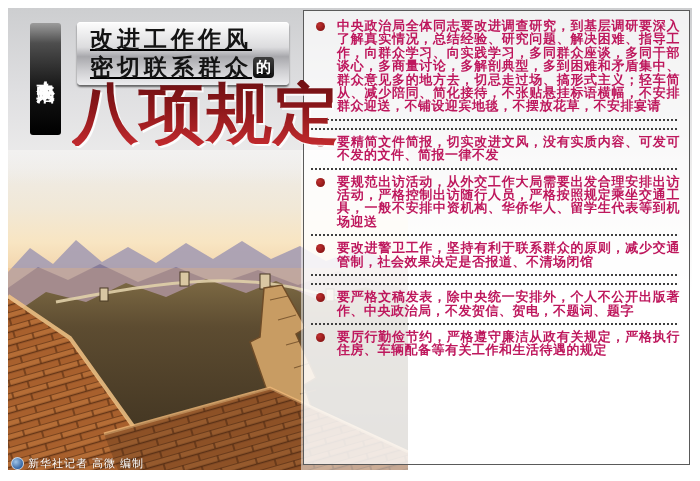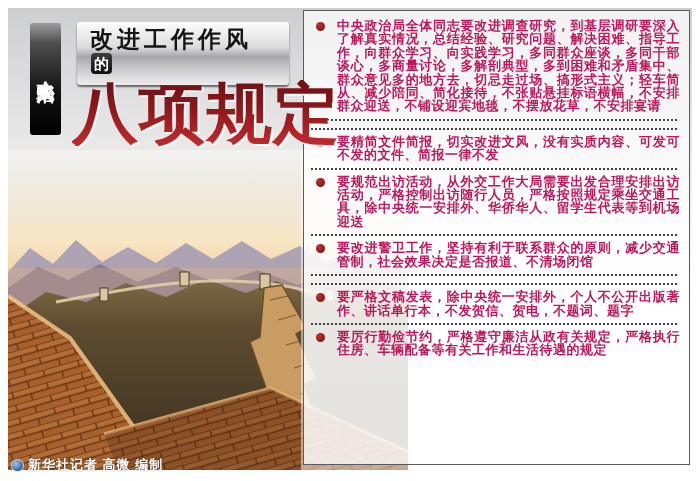--- a/index.html
+++ b/index.html
@@ -22,37 +22,37 @@
   .sep{border-top:2px dotted #3f3f3f;margin:4px 7px 3px 7px;height:0;}
   
   .vbar{position:absolute;left:30px;top:23px;width:31px;height:112px;z-index:3;
         background:linear-gradient(180deg,#9c9c9c 0%,#4e4e4e 18%,#141414 60%,#000 100%);
         border-radius:3px;display:flex;align-items:center;justify-content:center;
         writing-mode:vertical-rl;text-orientation:upright;
         color:#fff;font-weight:bold;font-size:18px;letter-spacing:1px;}
   .plaque{position:absolute;left:77px;top:22px;width:212px;height:63px;z-index:3;
           background:linear-gradient(180deg,#fdfdfd 0%,#dcdcde 40%,#a8a8ac 55%,#cfcfd2 78%,#ededef 100%);
           border-radius:4px;box-shadow:0 2px 2px rgba(0,0,0,0.55), inset 0 1px 0 #fff;
-          padding:3px 0 4px 13px;box-sizing:border-box;}
+          padding:3px 0 4px 13px;box-sizing:border-box;text-decoration:underline;}
   .plaque-line{color:#141414;font-weight:bold;font-size:23px;line-height:28px;letter-spacing:4px;
                display:flex;align-items:center;}
   .de-box{display:inline-flex;align-items:center;justify-content:center;width:21px;height:21px;
           margin-left:1px;border-radius:4px;letter-spacing:0;
           background:linear-gradient(180deg,#3e3e3e,#0d0d0d);color:#fff;font-size:15px;font-weight:bold;}
   .big-title{position:absolute;left:72px;top:80px;z-index:3;
              font-size:66px;font-weight:bold;letter-spacing:1px;line-height:66px;
              background:linear-gradient(180deg,#6f1013 0%,#8e181b 45%,#c22a2e 100%);
              -webkit-background-clip:text;background-clip:text;color:transparent;
              filter:drop-shadow(2px 2px 0 rgba(255,255,255,0.85));}
   
   .credit{position:absolute;left:11px;top:456px;z-index:3;display:flex;align-items:center;gap:4px;}
   .credit-logo{width:11px;height:11px;border-radius:50%;
                background:radial-gradient(circle at 35% 35%,#9fc4e8,#2f5f9e 75%);
                border:1px solid rgba(255,255,255,0.7);}
-  .credit-text{color:#ffffff;font-size:13px;letter-spacing:1px;text-shadow:0 0 2px rgba(0,0,0,0.5);font-weight:bold;}
+  .credit-text{color:#ffffff;font-size:11px;letter-spacing:1px;text-shadow:0 0 2px rgba(0,0,0,0.5);}
 </style>
 </head>
 <body>
 
 <div class="bg"></div>
 
 <div class="photo">
   <svg viewBox="0 0 400 320" preserveAspectRatio="none">
     <defs>
       <linearGradient id="sky" x1="0" y1="0" x2="0" y2="1">
@@ -122,50 +122,51 @@
     <div class="bullet-col">
         <div class="bullet"></div>
       </div>
     <div class="reg-text">要精简文件简报，切实改进文风，没有实质内容、可发可不发的文件、简报一律不发</div>
   </div>
   <div class="sep"></div>
   <div class="reg-item">
     <div class="bullet-col">
         <div class="bullet"></div>
       </div>
-    <div class="reg-text">要规范出访活动，从外交工作大局需要出发合理安排出访活动，严格控制出访随行人员，严格按照规定乘坐交通工具，除中央统一安排外、华侨华人、留学生代表等到机场迎送</div>
+    <div class="reg-text">要规范出访活动，从外交工作大局需要出发合理安排出访活动，严格控制出访随行人员，严格按照规定乘坐交通工具，一般不安排中资机构、华侨华人、留学生代表等到机场迎送</div>
   </div>
   <div class="sep"></div>
   <div class="reg-item">
     <div class="bullet-col">
         <div class="bullet"></div>
       </div>
     <div class="reg-text">要改进警卫工作，坚持有利于联系群众的原则，减少交通管制，社会效果决定是否报道、不清场闭馆</div>
   </div>
   <div class="sep"></div>
   <div class="sep"></div>
   <div class="reg-item">
     <div class="bullet-col">
         <div class="bullet"></div>
       </div>
-    <div class="reg-text">要严格文稿发表，除中央统一安排外，个人不公开出版著作、讲话单行本，不发贺信、贺电，不题词、题字</div>
+    <div class="reg-text">要严格文稿发表，除中央统一安排外，个人不公开出版著作、中央政治局，不发贺信、贺电，不题词、题字</div>
   </div>
   <div class="sep"></div>
   <div class="reg-item">
     <div class="bullet-col">
         <div class="bullet"></div>
       </div>
     <div class="reg-text">要厉行勤俭节约，严格遵守廉洁从政有关规定，严格执行住房、车辆配备等有关工作和生活待遇的规定</div>
   </div>
 </div>
 
 <div class="vbar">中央政治局：</div>
 <div class="plaque">
   <div class="plaque-line">改进工作作风</div>
   <div class="plaque-line">
+    <span>密切联系群众</span>
     <span class="de-box">的</span>
   </div>
 </div>
 <div class="big-title">八项规定</div>
 
 <div class="credit">
   <div class="credit-logo"></div>
   <div class="credit-text">新华社记者 高微 编制</div>
 </div>
 

